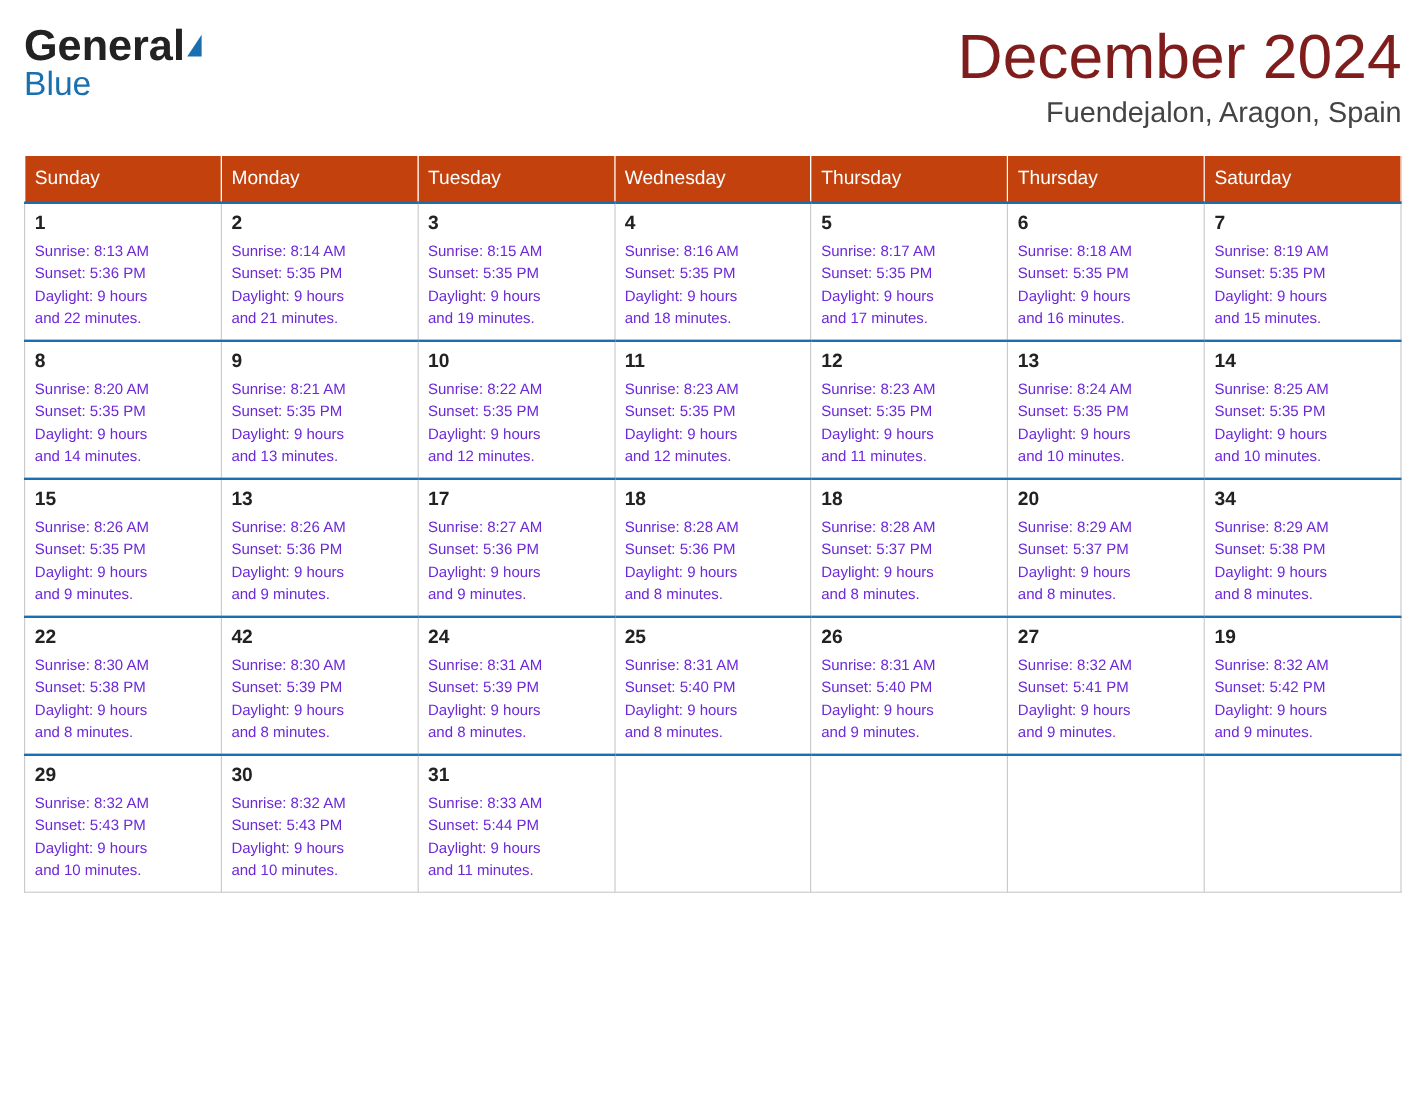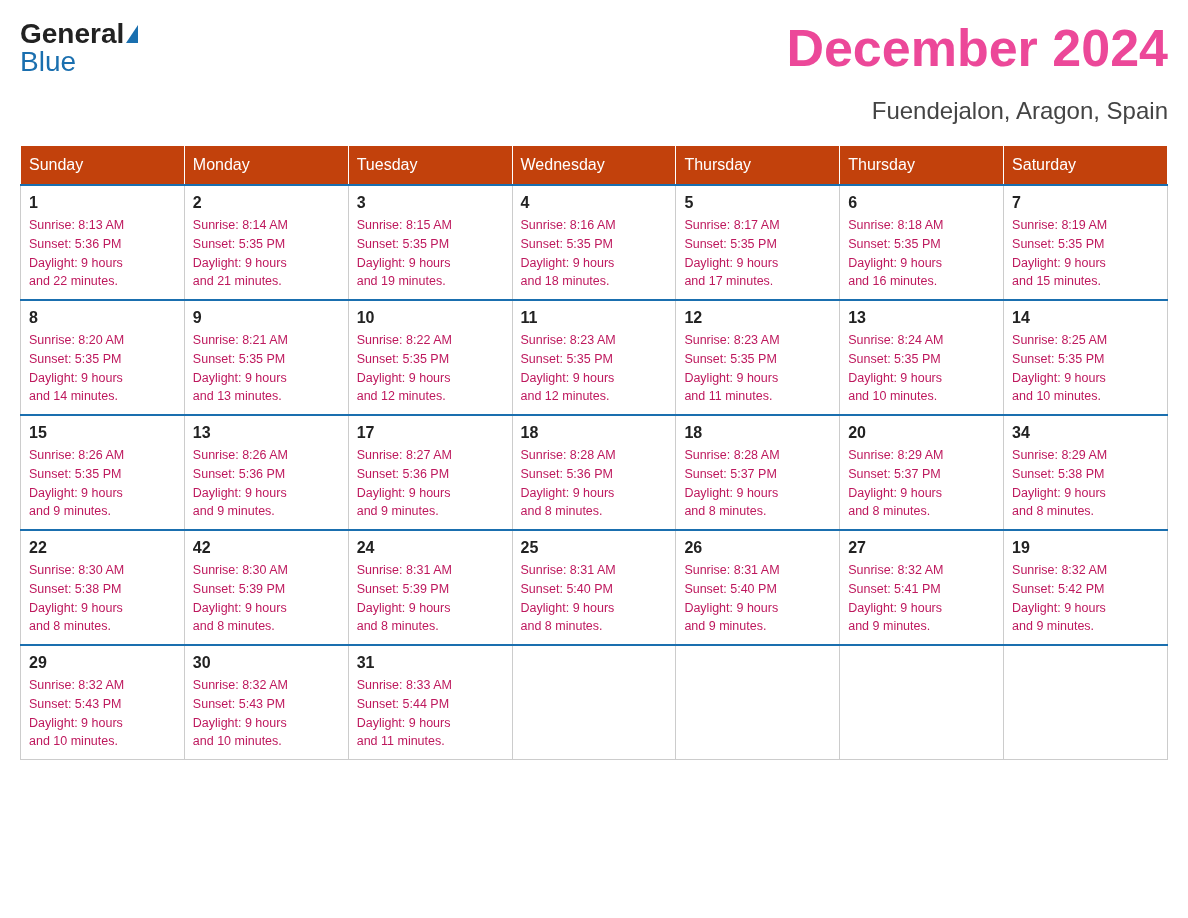--- a/index.html
+++ b/index.html
@@ -15,21 +15,21 @@
       justify-content: space-between;
       align-items: flex-start;
       margin-bottom: 20px;
     }
     .logo {
       display: flex;
       flex-direction: column;
       align-items: flex-start;
     }
     .logo-general {
-      font-size: 28px;
+      font-size: 36px;
       font-weight: bold;
       color: #222;
       line-height: 1;
     }
     .logo-blue {
       font-size: 28px;
       font-weight: normal;
       color: #1a6faf;
       line-height: 1;
     }
@@ -40,28 +40,28 @@
       border-left: 12px solid transparent;
       border-bottom: 18px solid #1a6faf;
       margin-left: 2px;
       vertical-align: middle;
     }
     .title-section {
       text-align: right;
     }
     .month-title {
       font-size: 52px;
-      font-weight: bold;
-      color: #ec4899;
+      font-weight: normal;
+      color: #7f1d1d;
       line-height: 1.1;
     }
     .location-title {
       font-size: 24px;
       color: #444;
-      margin-top: 20px;
+      margin-top: 4px;
     }
     .calendar {
       width: 100%;
       border-collapse: collapse;
       table-layout: fixed;
     }
     .calendar th {
       background: #c2410c;
       color: #fff;
       padding: 10px 8px;
@@ -84,21 +84,21 @@
     }
     .day-num {
       font-size: 16px;
       font-weight: bold;
       margin-bottom: 4px;
       display: block;
     }
     .day-info {
       font-size: 12.5px;
       line-height: 1.5;
-      color: #be185d;
+      color: #6d28d9;
     }
     tr.week-row td {
       border-top: 2px solid #1a6faf;
     }
     .logo-line {
       display: flex;
       align-items: center;
     }
   </style>
 </head>

